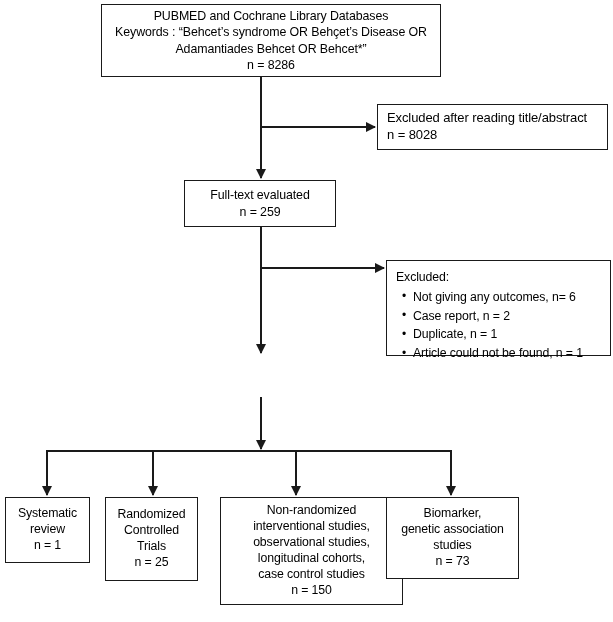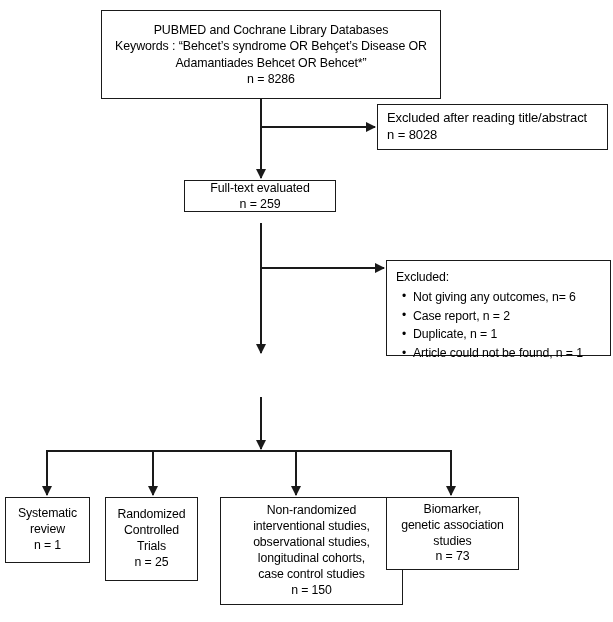--- a/index.html
+++ b/index.html
@@ -42,30 +42,30 @@
   .box .ln { display: block; white-space: nowrap; }
 
   .box.left-al {
     align-items: flex-start;
     text-align: left;
     justify-content: center;
   }
 
   
   #box-source {
-    left: 101px; top: 10px; width: 340px; height: 89px;
+    left: 101px; top: 4px; width: 340px; height: 73px;
     font-size: 12.4px;
   }
   #box-excluded-title {
     left: 377px; top: 104px; width: 231px; height: 46px;
     font-size: 13px;
     padding-left: 9px;
   }
   #box-fulltext {
-    left: 184px; top: 180px; width: 152px; height: 32px;
+    left: 184px; top: 180px; width: 152px; height: 47px;
     font-size: 12.4px;
   }
   #box-excluded-list {
     left: 386px; top: 212px; width: 225px; height: 96px;
     font-size: 12.3px;
     padding: 0 4px 0 9px;
     justify-content: flex-start;
     padding-top: 9px;
     margin-top: 48px;
   }
@@ -79,21 +79,21 @@
   }
   #box-rct {
     left: 105px; top: 497px; width: 93px; height: 84px;
     font-size: 12.3px;
   }
   #box-nonrand {
     left: 220px; top: 497px; width: 183px; height: 108px;
     font-size: 12.3px;
   }
   #box-biomarker {
-    left: 386px; top: 497px; width: 133px; height: 73px;
+    left: 386px; top: 497px; width: 133px; height: 82px;
     font-size: 12.3px;
   }
 
   
   .bullets {
     margin: 2px 0 0 0;
     padding: 0 0 0 17px;
     list-style: none;
     text-align: left;
     width: 100%;

